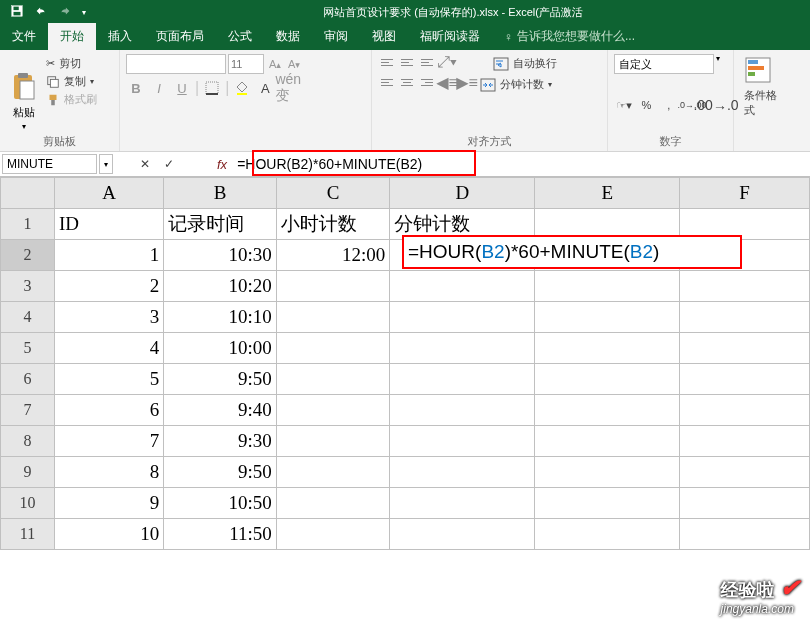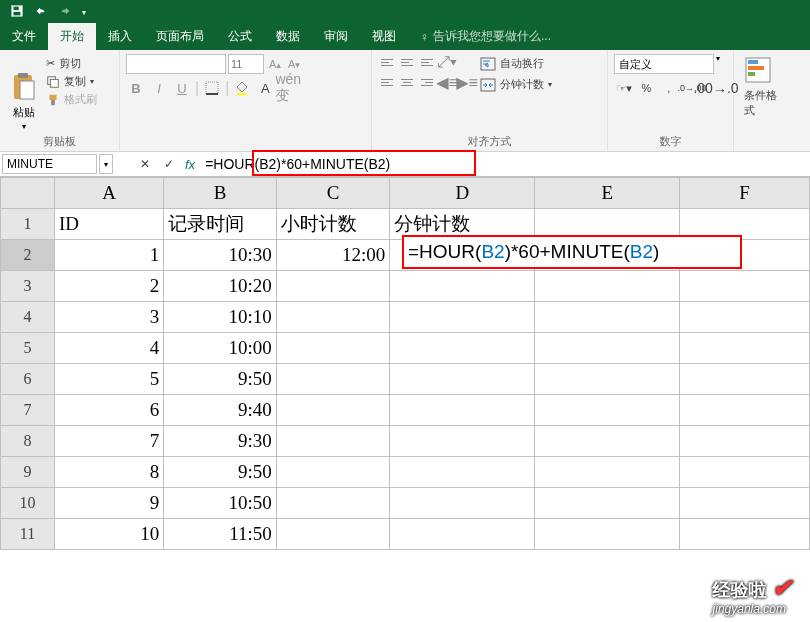--- a/index.html
+++ b/index.html
@@ -36,35 +36,35 @@
     .fmt-btn.bold { font-weight: bold; }
     .fmt-btn.italic { font-style: italic; }
     .fmt-btn.underline { text-decoration: underline; }
     
     .align-top { display: flex; gap: 2px; margin-bottom: 4px; }
     .align-mid { display: flex; gap: 2px; margin-bottom: 4px; }
     .align-btn { width: 18px; height: 16px; display: flex; align-items: center; justify-content: center; }
     .align-lines { display: flex; flex-direction: column; gap: 2px; }
     .line { width: 12px; height: 1px; background: #888; }
     .line.short { width: 8px; }
-    .wrap-text { display: flex; align-items: center; gap: 4px; font-size: 11px; color: #444; }
+    .wrap-text { display: flex; align-items: center; gap: 4px; font-size: 11px; color: #444; margin-left: 13px; }
     .merge-text { display: flex; align-items: center; gap: 4px; font-size: 11px; color: #444; }
     
-    .number-top { display: flex; margin-bottom: 4px; }
+    .number-top { display: flex; margin-bottom: 21px; }
     .number-sel { border: 1px solid #c0c0c0; background: #fff; height: 20px; font-size: 11px; padding: 1px 4px; width: 100px; }
     .number-btns { display: flex; gap: 2px; }
     .num-btn { width: 22px; height: 20px; display: flex; align-items: center; justify-content: center; font-size: 11px; color: #444; border: 1px solid transparent; }
     
     .cond-fmt { display: flex; flex-direction: column; align-items: flex-start; font-size: 11px; color: #444; padding: 2px 4px; gap: 4px; }
     
     .formula-bar { display: flex; height: 25px; border-bottom: 1px solid #c0c0c0; align-items: center; }
     .name-box { width: 95px; border: 1px solid #c0c0c0; background: #fff; font-size: 12px; padding: 2px 4px; margin: 2px; height: 20px; }
     .name-box-dd { width: 14px; height: 20px; border: 1px solid #c0c0c0; display: flex; align-items: center; justify-content: center; font-size: 8px; }
     .fb-btn { width: 24px; height: 20px; display: flex; align-items: center; justify-content: center; font-size: 12px; color: #444; }
-    .fx-label { font-style: italic; font-size: 13px; color: #0f766e; padding: 0 4px; }
+    .fx-label { font-style: italic; font-size: 13px; color: #7f1d1d; padding: 0 4px; margin-left: 32px; }
     .formula-input { flex: 1; font-size: 14px; border: none; padding: 2px 6px; height: 20px; }
     .formula-input-wrap { flex: 1; position: relative; height: 22px; display: flex; align-items: center; }
     .red-box { position: absolute; border: 2px solid #ff0000; pointer-events: none; }
     .red-box.fb { left: 252px; top: -2px; width: 224px; height: 26px; }
     
     .grid-area { position: relative; }
     .grid-table { border-collapse: collapse; }
     .select-all { width: 56px; height: 28px; background: #e6e6e6; border: 1px solid #c0c0c0; }
     .col-header { background: #e6e6e6; border: 1px solid #c0c0c0; text-align: center; font-size: 16px; color: #444; height: 28px; font-family: "SimSun", serif; }
     .row-header { background: #e6e6e6; border: 1px solid #c0c0c0; text-align: center; font-size: 16px; color: #444; width: 56px; font-family: "SimSun", serif; }
@@ -74,21 +74,21 @@
     .cell.col-A { width: 114px; }
     .cell.col-B { width: 116px; }
     .cell.col-C { width: 117px; }
     .cell.col-D { width: 152px; }
     .cell.col-E { width: 152px; }
     .cell.col-F { width: 136px; }
     
     .editing-cell { position: absolute; background: #fff; border: 2px solid #ff0000; font-size: 19px; font-family: "SimSun", serif; padding: 2px 4px; display: flex; align-items: center; white-space: nowrap; }
     .blue-ref { color: #0070c0; }
     
-    .watermark { position: absolute; bottom: 6px; right: 18px; color: #fff; font-style: italic; font-size: 12px; text-shadow: 0 0 3px #000, 0 0 3px #000; }
+    .watermark { position: absolute; bottom: 6px; right: 10px; color: #fff; font-style: italic; font-size: 12px; text-shadow: 0 0 3px #000, 0 0 3px #000; }
     .watermark-brand { font-size: 18px; font-weight: bold; font-style: normal; }
     .check-mark { color: #ff3030; font-size: 24px; font-weight: bold; display: inline-block; margin-left: 2px; }
     
     .ribbon-col { display: flex; flex-direction: column; }
     
     svg { display: block; }
   </style>
 </head>
 <body>
 
@@ -106,31 +106,33 @@
           <path d="M3 8 L7 4 L7 6 Q12 6 12 10 Q12 8 7 10 L7 12 Z" fill="#fff"></path>
         </svg>
     </span>
     <span style="opacity:0.5">
       <svg class="qat-icon" viewBox="0 0 16 16">
           <path d="M13 8 L9 4 L9 6 Q4 6 4 10 Q4 8 9 10 L9 12 Z" fill="#fff"></path>
         </svg>
     </span>
     <span style="font-size:8px">▾</span>
   </div>
+  <div class="title-text">网站首页设计要求 (自动保存的).xlsx - Excel(产品激活</div>
 </div>
 
 <div class="tabs-row">
   <div class="tab">文件</div>
   <div class="tab active">开始</div>
   <div class="tab">插入</div>
   <div class="tab">页面布局</div>
   <div class="tab">公式</div>
   <div class="tab">数据</div>
   <div class="tab">审阅</div>
   <div class="tab">视图</div>
+  <div class="tab">福昕阅读器</div>
   <div class="tab tell-me">
     <span>♀</span>
     <span>告诉我您想要做什么...</span>
   </div>
 </div>
 
 <div class="ribbon">
 
   <div class="ribbon-group" style="width:120px">
     <div class="ribbon-content">

